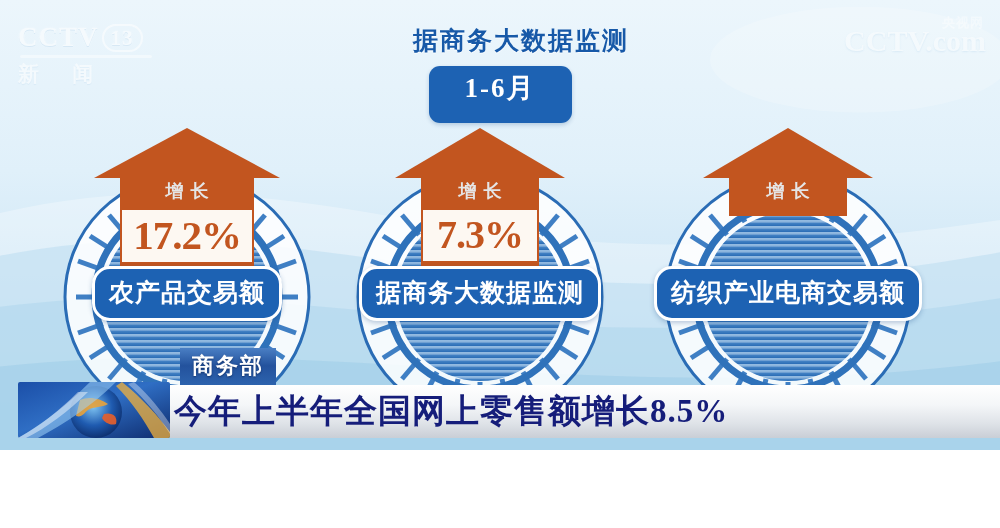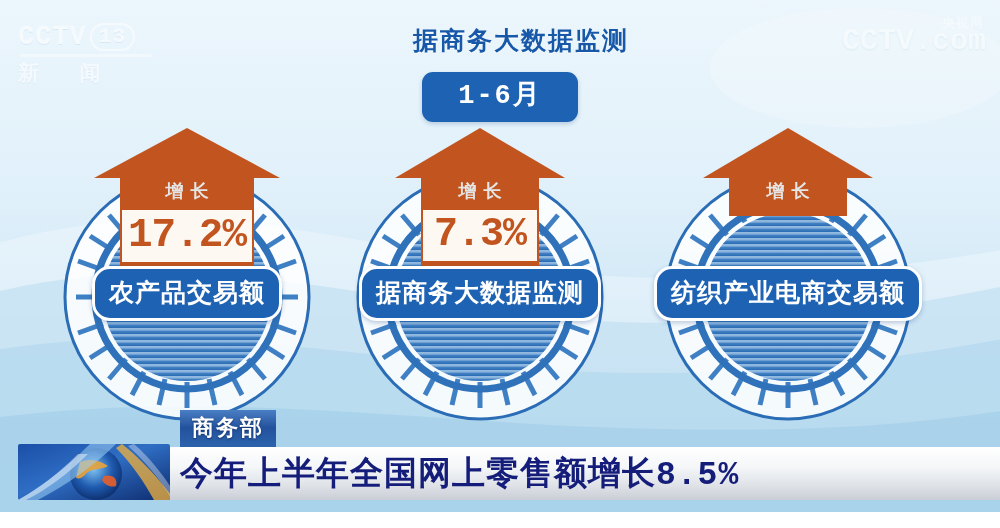--- a/index.html
+++ b/index.html
@@ -4,23 +4,23 @@
 <title>CCTV13 News Infographic</title>
 <style>
   html, body {
     margin: 0;
     padding: 0;
     background: #ffffff;
   }
   #stage {
     position: relative;
     width: 1000px;
-    height: 512px;
+    height: 450px;
     overflow: hidden;
-    font-family: Liberation Mono, monospace;
+    font-family: Liberation Serif, serif;
     background: linear-gradient(175deg, #eaf4fb 0%, #e3f0fa 30%, #cfe6f5 72%, #b9dcf0 100%);
   }
 
   
   .bg-layer { position: absolute; inset: 0; overflow: hidden; }
   .bg-layer svg { position: absolute; inset: 0; width: 100%; height: 100%; display: block; }
 
   
   .chan-bug {
     position: absolute;
@@ -86,28 +86,28 @@
   .hdr-title {
     font-size: 25px;
     font-weight: bold;
     color: #1759a8;
     letter-spacing: 2px;
     text-shadow: 0 1px 0 rgba(255,255,255,.8);
     margin-left: 42px;
   }
   .hdr-badge {
     display: inline-block;
-    margin-top: 15px;
+    margin-top: 9px;
     background: #1d62b3;
     color: #ffffff;
     font-size: 27px;
     font-weight: bold;
     letter-spacing: 2px;
     border-radius: 11px;
-    padding: 4px 36px 10px;
+    padding: 4px 36px 17px;
     box-shadow: 0 2px 4px rgba(20,70,130,.22);
   }
 
   
   .cards {
     position: absolute;
     left: 0; right: 0; top: 128px;
     height: 270px;
   }
   .card { position: absolute; top: 0; }
@@ -211,21 +211,21 @@
   }
   .headline-bar {
     position: absolute;
     left: 170px; right: 0; bottom: 0;
     height: 53px;
     background: linear-gradient(180deg, #ffffff 0%, #f4f6f8 38%, #dfe3e8 72%, #c9ced6 100%);
     display: flex;
     align-items: center;
   }
   .headline-text {
-    padding-left: 10px;
+    padding-left: 4px;
     font-size: 33px;
     font-weight: bold;
     color: #151d7a;
     letter-spacing: 1px;
     white-space: nowrap;
   }
 </style>
 </head>
 <body>
 

